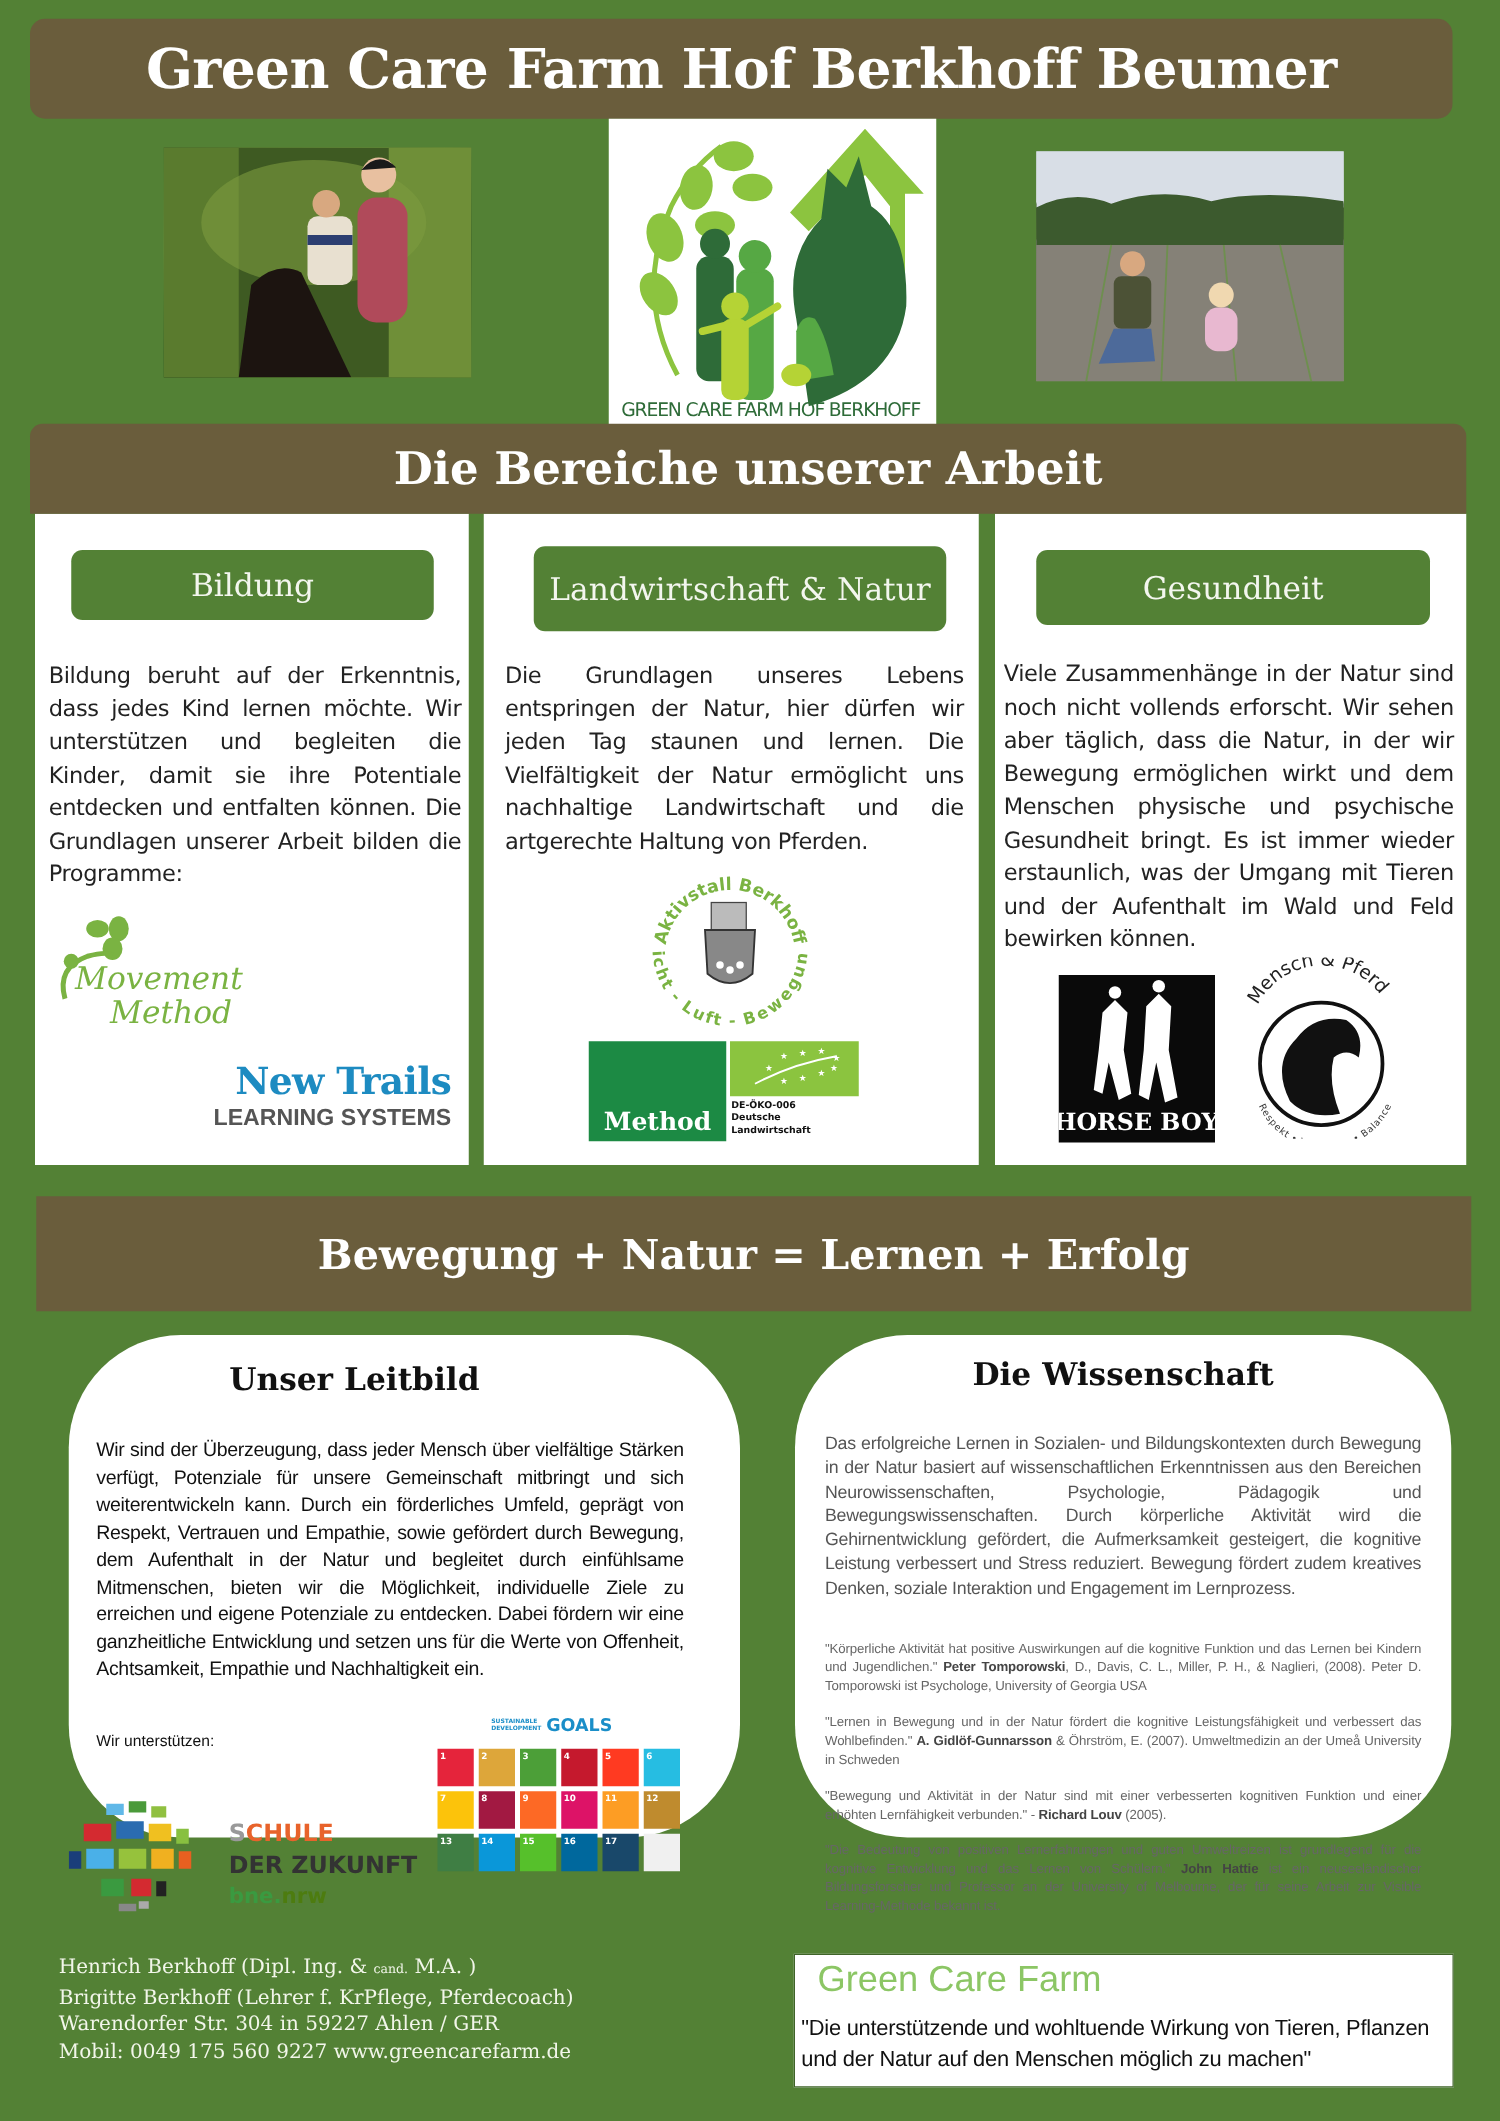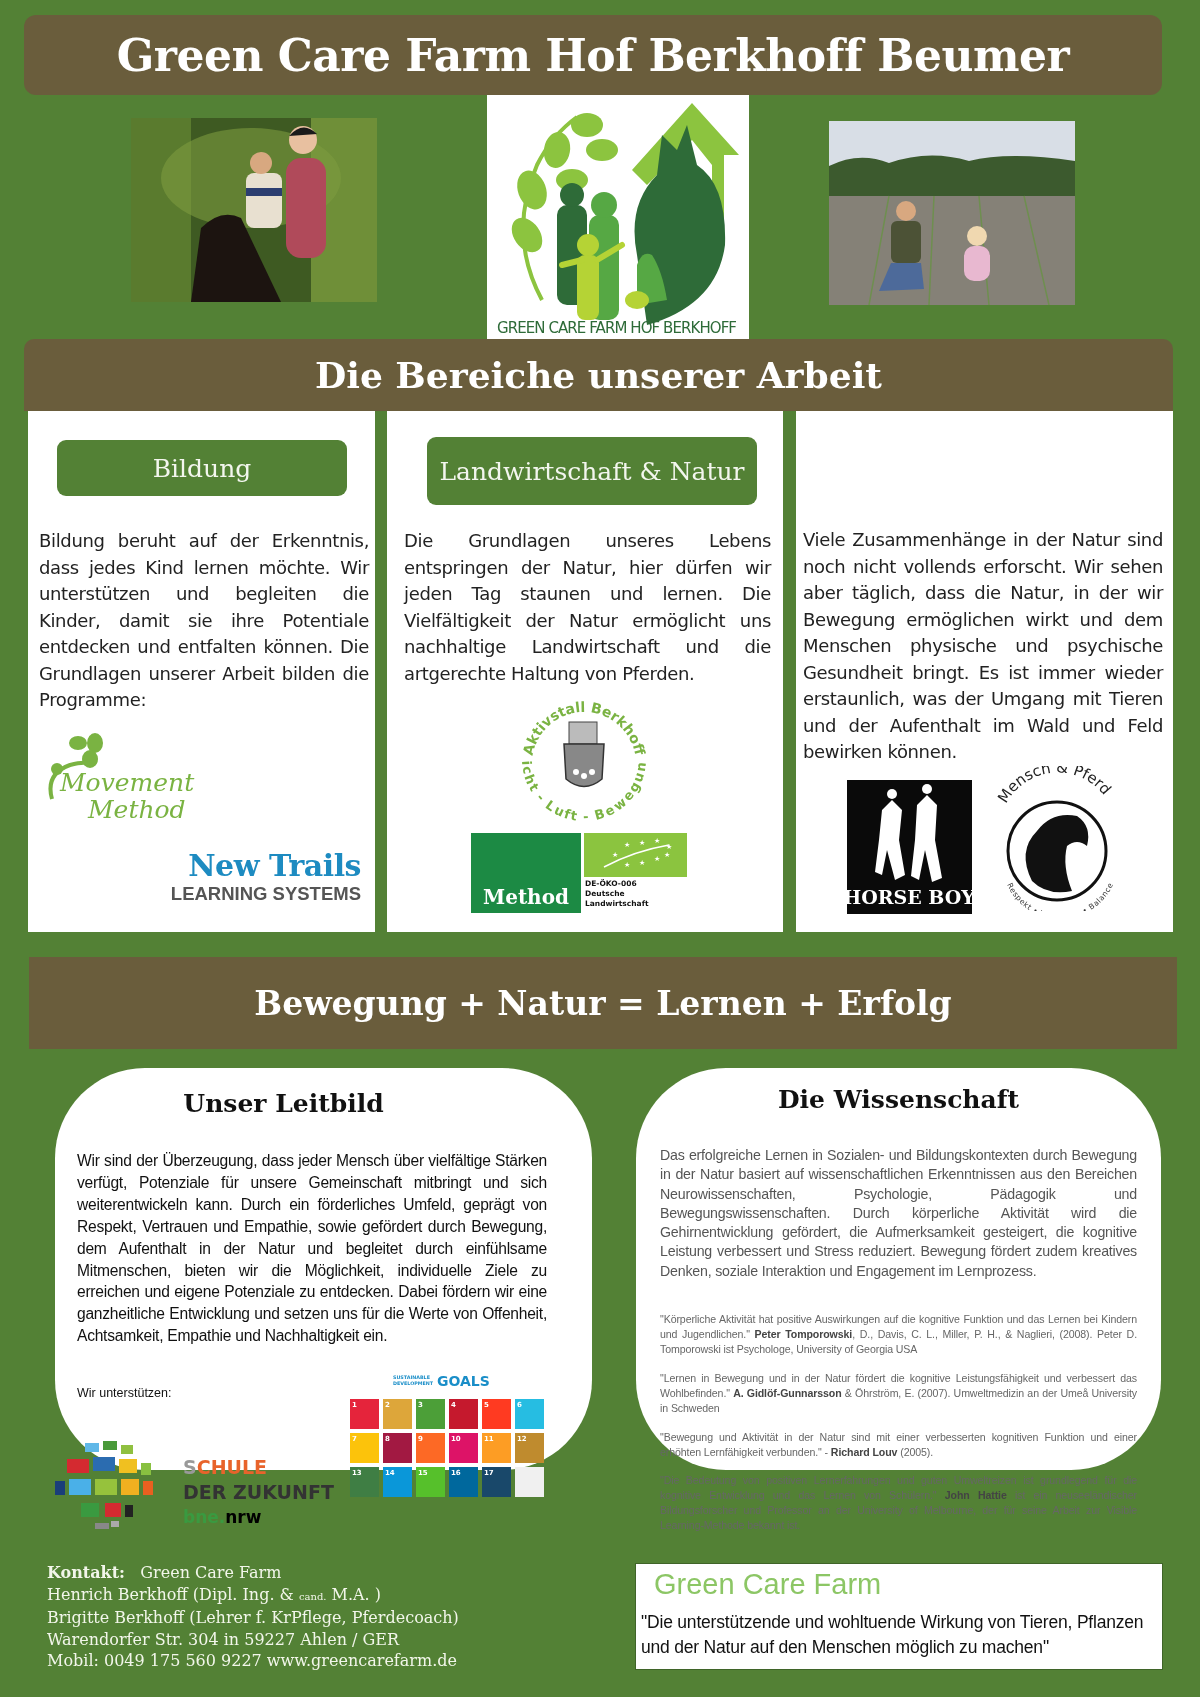--- a/index.html
+++ b/index.html
@@ -198,20 +198,23 @@
     </div>
     <div style="position:absolute; left:114px; top:46px; font-family:'DejaVu Sans',sans-serif; font-weight:bold; font-size:7.5px; line-height:10px; color:#111;">
       <div>DE-ÖKO-006</div>
       <div>Deutsche</div>
       <div>Landwirtschaft</div>
     </div>
   </div>
 </div>
 
 <div class="abs col col-3">
+  <div class="pill" style="left:33px; top:29px; width:315px; height:60px;">
+    <span>Gesundheit</span>
+  </div>
   <div class="col-text" style="left:7px; top:116px; width:360px;">Viele Zusammenhänge in der Natur sind noch nicht vollends erforscht. Wir sehen aber täglich, dass die Natur, in der wir Bewegung ermöglichen wirkt und dem Menschen physische und psychische Gesundheit bringt. Es ist immer wieder erstaunlich, was der Umgang mit Tieren und der Aufenthalt im Wald und Feld bewirken können.</div>
 
   <div class="logo" style="left:51px; top:369px; width:125px; height:134px; background:#0a0a0a;">
     <svg viewBox="0 0 125 134" width="125" height="134">
       <path d="M35 30 L45 20 L55 30 L52 60 L58 95 L48 100 L40 70 L35 95 L28 92 L32 60 Z" fill="#fff"></path>
       <path d="M70 25 L80 15 L90 25 L88 60 L95 98 L85 102 L78 70 L72 100 L64 96 L68 60 Z" fill="#fff"></path>
       <circle cx="45" cy="14" r="5" fill="#fff"></circle>
         <circle cx="80" cy="9" r="5" fill="#fff"></circle>
       <text x="62" y="124" text-anchor="middle" font-family="DejaVu Serif, serif" font-weight="bold" font-size="19" fill="#fff">HORSE BOY</text>
     </svg>
@@ -256,21 +259,21 @@
         <rect x="88" y="46" width="10" height="14" fill="#e86020"></rect>
       <rect x="26" y="68" width="18" height="14" fill="#3a9a40"></rect>
         <rect x="50" y="68" width="16" height="14" fill="#d42a30"></rect>
         <rect x="70" y="70" width="8" height="12" fill="#222"></rect>
       <rect x="40" y="88" width="14" height="6" fill="#888"></rect>
         <rect x="56" y="86" width="8" height="6" fill="#aaa"></rect>
     </svg>
     <div style="position:absolute; left:128px; top:20px; font-family:'DejaVu Sans',sans-serif; font-weight:bold; font-size:19px; line-height:25px;">
       <div><span style="color:#999;">S</span><span style="color:#e8632b;">CHULE</span></div>
       <div style="color:#333;">DER ZUKUNFT</div>
-      <div style="font-size:17px;"><span style="color:#3a9a40;">bne.</span><span style="color:#000000;">nrw</span></div>
+      <div style="font-size:17px;"><span style="color:#3a9a40;">bne.</span><span style="color:#4d7c0f;">nrw</span></div>
     </div>
   </div>
 
   <div style="position:absolute; left:288px; top:305px; width:205px; height:150px;">
     <div style="position:absolute; left:50px; top:2px; font-family:'DejaVu Sans',sans-serif; font-weight:bold; font-size:4.8px; line-height:5.5px; color:#1a8ec8;">
       <div>SUSTAINABLE</div>
       <div>DEVELOPMENT</div>
     </div>
     <div style="position:absolute; left:94px; top:0; font-family:'DejaVu Sans',sans-serif; font-weight:bold; font-size:14px; color:#1a8ec8;">GOALS</div>
     <div id="sdg-grid" style="position:absolute; left:7px; top:26px; width:196px; display:grid; grid-template-columns:repeat(6, 29px); grid-auto-rows:30px; gap:4px;">
@@ -308,21 +311,20 @@
   </div>
   <div class="quote" style="top:362px;">
     <span>"Bewegung und Aktivität in der Natur sind mit einer verbesserten kognitiven Funktion und einer erhöhten Lernfähigkeit verbunden." - </span><b>Richard Louv</b><span> (2005).</span>
   </div>
   <div class="quote" style="top:405px;">
     <span>"Die Bedeutung von positiven Lernerfahrungen und guten Umweltreizen ist grundlegend für die kognitive Entwicklung und das Lernen von Schülern." </span><b>John Hattie</b><span> ist ein neuseeländischer Bildungsforscher und Professor an der University of Melbourne, der für seine Arbeit zur Visible Learning-Methode bekannt ist.</span>
   </div>
 </div>
 
 <div class="abs contact">
-  <div><b>Kontakt:</b>&nbsp;&nbsp; <span>Green Care Farm</span></div>
   <div><span>Henrich  Berkhoff (Dipl. Ing. &amp; </span><span class="small">cand.</span><span> M.A. )</span></div>
   <div>Brigitte Berkhoff (Lehrer f. KrPflege, Pferdecoach)</div>
   <div>Warendorfer Str. 304 in 59227 Ahlen / GER</div>
   <div>Mobil: 0049 175 560 9227 www.greencarefarm.de</div>
 </div>
 
 <div class="abs motto-box">
   <div class="motto-title">Green Care Farm</div>
   <div class="motto-text">"Die unterstützende und wohltuende Wirkung von Tieren, Pflanzen und der Natur auf den Menschen möglich zu machen"</div>
 </div>

